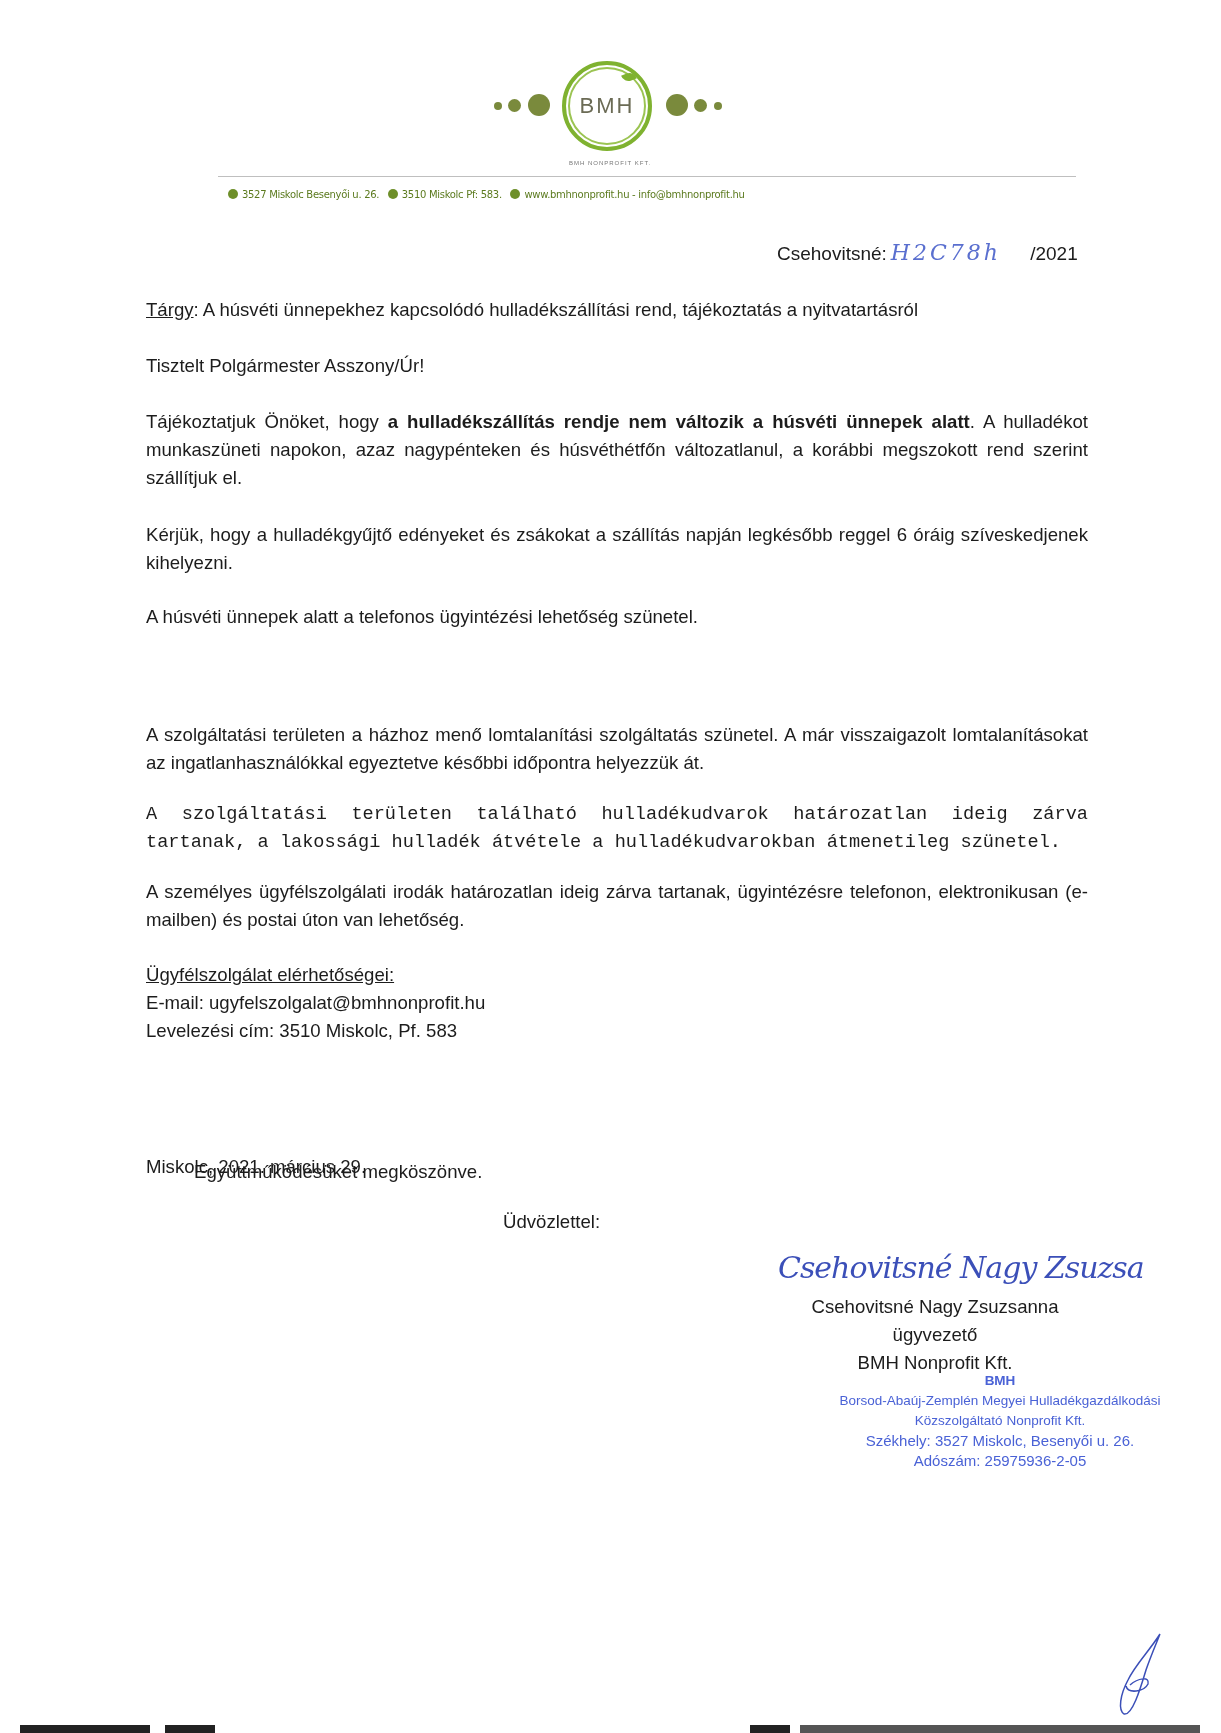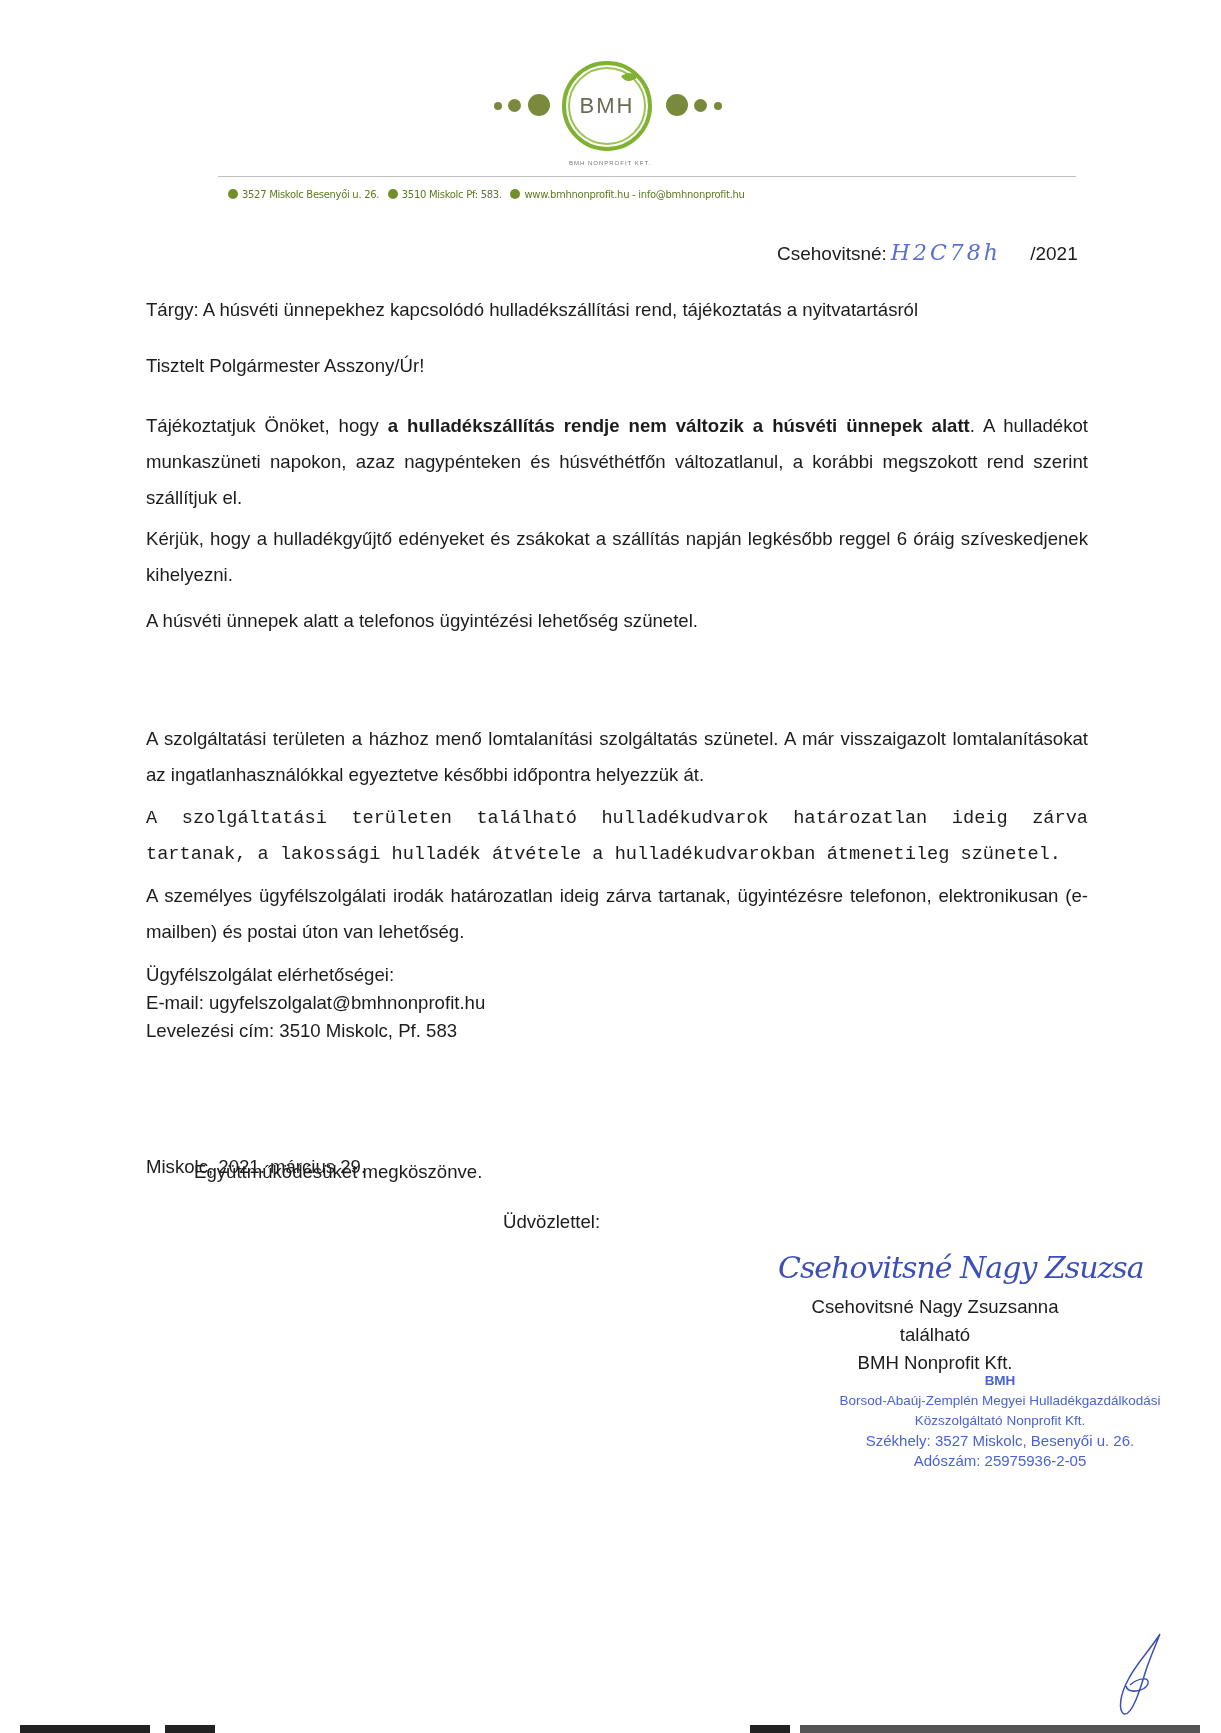--- a/index.html
+++ b/index.html
@@ -17,23 +17,23 @@
     .leaf { position:absolute; left:132px; top:18px; width:14px; height:8px; background:#7fb230;
             border-radius:0 10px 0 10px; transform:rotate(-20deg); }
     .logo-sub { left:540px; top:160px; width:140px; text-align:center; font-size:6px;
                 color:#777; letter-spacing:1px; }
     .hr { left:218px; top:176px; width:858px; height:1px; background:#bfbfbf; }
     .contact { left:228px; top:189px; font-size:10px; color:#5b7a1e; font-family:"DejaVu Sans", sans-serif; letter-spacing:-0.3px; }
     .contact .bullet { display:inline-block; width:10px; height:10px; border-radius:50%;
                        background:#6e8f2a; margin:0 4px 0 0; vertical-align:-1px; }
     .iktat { left:777px; top:240px; font-size:19px; }
     .iktat .hand { color:#5a6fcf; font-family:"DejaVu Serif", serif; font-style:italic; font-size:22px; letter-spacing:3px; margin:0 8px 0 4px; }
-    .para { left:146px; width:942px; font-size:18.6px; line-height:36px; text-align:justify; }
+    .para { left:146px; width:942px; font-size:18.6px; line-height:28px; text-align:justify; }
     .para b { font-weight:bold; }
-    .u { }
+    .u { text-decoration:underline; }
     .plain { left:146px; font-size:18.6px; line-height:28px; }
     .sigblock { left:790px; width:290px; text-align:center; font-size:18.6px; line-height:28px; }
     .handsig { left:778px; top:1250px; font-family:"DejaVu Serif", serif; font-style:italic;
                color:#3b4fb8; font-size:30px; letter-spacing:-1px; }
     .stamp { left:820px; top:1371px; width:360px; text-align:center; color:#4a62d6;
              font-size:13.5px; line-height:20px; }
     .stamp .big { font-size:15px; }
     .bottom-bar { top:1725px; height:8px; background:#222; }
   </style>
 </head>
@@ -85,21 +85,21 @@
   <div>Levelezési cím: 3510 Miskolc, Pf. 583</div>
 </div>
 
 <div class="abs plain" style="top:1158px;margin-left:48px;">Együttműködésüket megköszönve.</div>
 <div class="abs plain" style="top:1153px;">Miskolc, 2021. március 29.</div>
 <div class="abs plain" style="left:503px;top:1208px;">Üdvözlettel:</div>
 
 <div class="abs handsig">Csehovitsné Nagy Zsuzsa</div>
 <div class="abs sigblock" style="top:1293px;">
   <div>Csehovitsné Nagy Zsuzsanna</div>
-  <div>található</div>
+  <div>ügyvezető</div>
   <div>BMH Nonprofit Kft.</div>
 </div>
 
 <div class="abs stamp">
   <div style="font-weight:bold;">BMH</div>
   <div>Borsod-Abaúj-Zemplén Megyei Hulladékgazdálkodási</div>
   <div>Közszolgáltató Nonprofit Kft.</div>
   <div class="big">Székhely: 3527 Miskolc, Besenyői u. 26.</div>
   <div class="big">Adószám: 25975936-2-05</div>
 </div>

